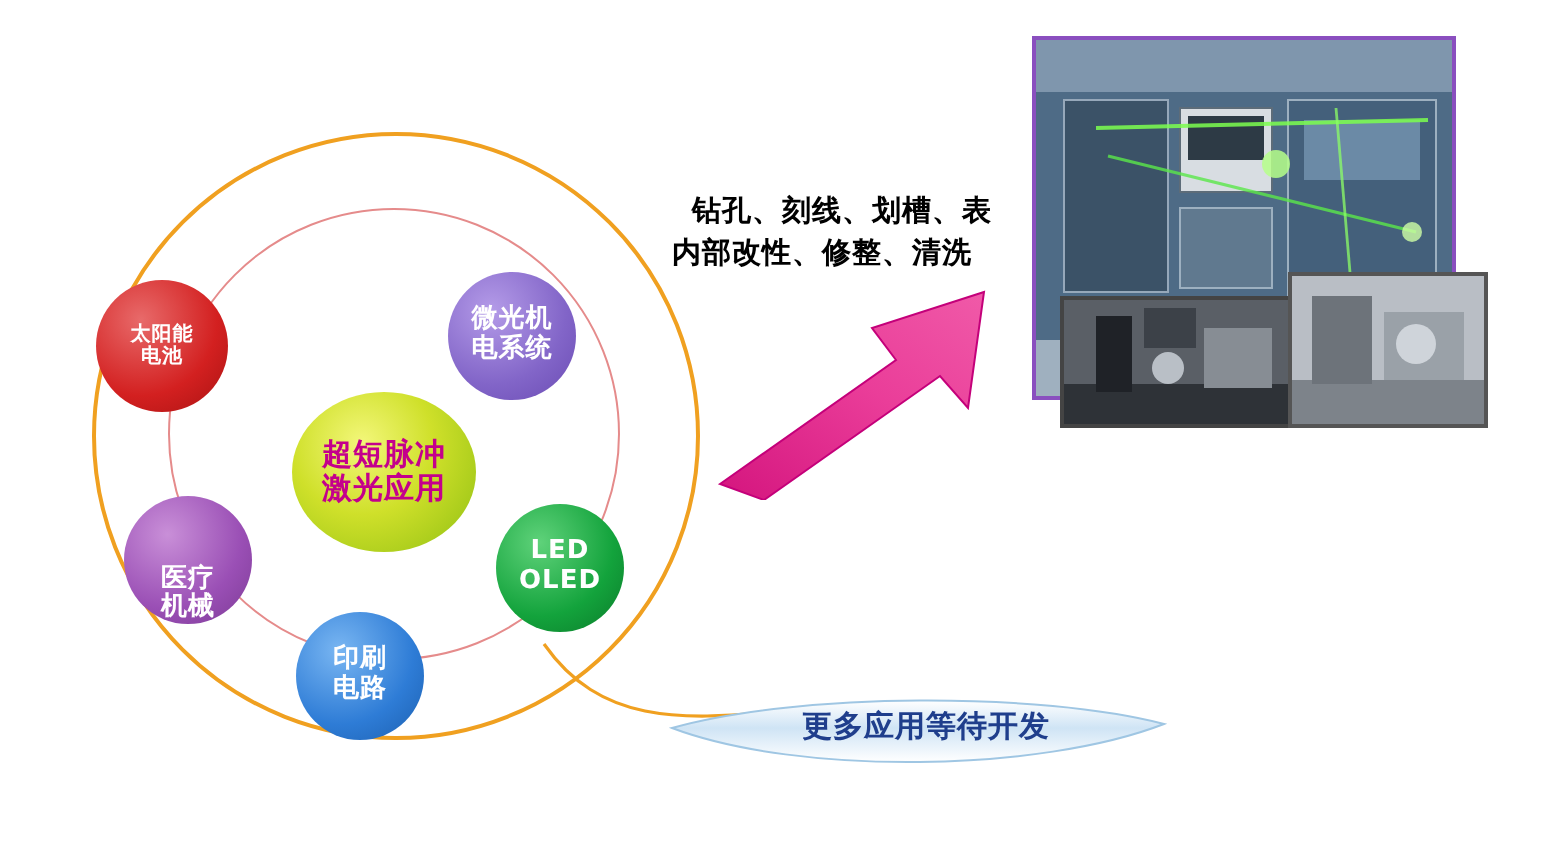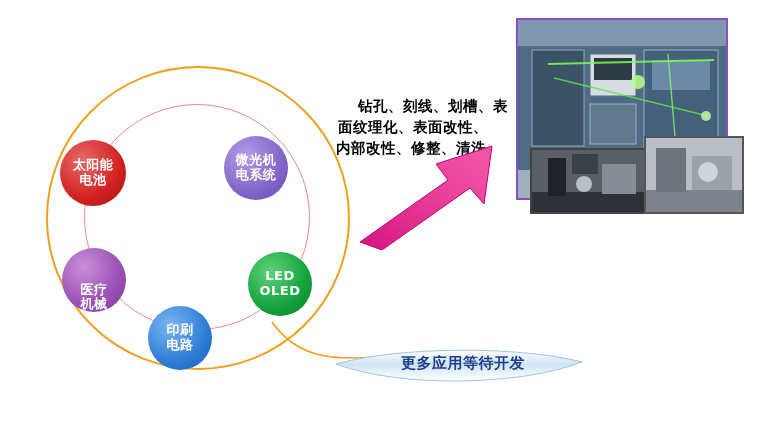--- a/index.html
+++ b/index.html
@@ -34,39 +34,39 @@
     font-size:13px;}
   .n-led{left:248px;top:252px;width:64px;height:64px;
     background:radial-gradient(circle at 34% 30%, #5FD27A 0%, #13A33C 60%, #0B7A2A 100%);
     font-size:13px;}
   .n-pcb{left:148px;top:306px;width:64px;height:64px;
     background:radial-gradient(circle at 34% 30%, #79B6F2 0%, #2E7CD6 60%, #1C5FAF 100%);
     font-size:13px;}
   .n-med{left:62px;top:248px;width:64px;height:64px;
     background:radial-gradient(circle at 34% 30%, #C98FD8 0%, #9A4FB5 60%, #7C3A95 100%);
     font-size:13px;align-items:flex-end;}
-  .n-solar{left:60px;top:140px;width:66px;height:66px;
+  .n-solar{left:48px;top:140px;width:66px;height:66px;
     background:radial-gradient(circle at 34% 30%, #E86A6A 0%, #D32020 60%, #A81212 100%);
-    font-size:13px;}
+    font-size:10px;}
 
   .n-center{left:146px;top:196px;width:92px;height:80px;
     background:radial-gradient(circle at 38% 32%, #F3F77A 0%, #CFE02A 45%, #8FBF12 100%);
     color:#C4008C;font-size:15px;font-weight:bold;border-radius:50%;}
 
   
   .arrow-wrap{position:absolute;left:352px;top:140px;width:180px;height:110px;}
 
   
   .apps-text{
     position:absolute;left:336px;top:96px;width:196px;
     font-size:14.5px;color:#000;line-height:1.45;font-weight:bold;
     letter-spacing:0.5px;
   }
   .apps-text div{white-space:nowrap;}
-  .apps-text .l1{margin-left:22px;}
+  .apps-text .l1{margin-left:10px;}
   .apps-text .l2{margin-left:2px;}
   .apps-text .l3{margin-left:0px;}
 
   
   .photo-box{position:absolute;left:516px;top:18px;width:230px;height:198px;}
   .photo-main{position:absolute;left:0;top:0;width:212px;height:182px;
     border:2px solid #8A4FBF;box-sizing:border-box;overflow:hidden;
     background:linear-gradient(170deg,#2b3f53 0%,#40607e 35%,#7f98ae 70%,#b9c6d2 100%);}
   .photo-inset{position:absolute;left:14px;top:130px;width:120px;height:66px;
     border:2px solid #444;box-sizing:border-box;overflow:hidden;
@@ -123,24 +123,29 @@
     </div>
   </div>
 
   <div class="node n-solar">
     <div>
       <span>太阳能</span>
       <span>电池</span>
     </div>
   </div>
 
+  <div class="node n-center">
+    <div>
+      <span>超短脉冲</span>
+      <span>激光应用</span>
+    </div>
+  </div>
 
   <div class="apps-text">
     <div class="l1">钻孔、刻线、划槽、表</div>
-    <div class="l2">面纹理化、表面改性、</div>
     <div class="l3">内部改性、修整、清洗</div>
   </div>
 
   <div class="arrow-wrap">
     <svg width="180" height="110" viewBox="0 0 180 110">
       <defs>
         <linearGradient id="agrad" x1="0" y1="1" x2="1" y2="0">
           <stop offset="0%" stop-color="#D4157E"></stop>
           <stop offset="55%" stop-color="#EA3D99"></stop>
           <stop offset="100%" stop-color="#F05AA8"></stop>

